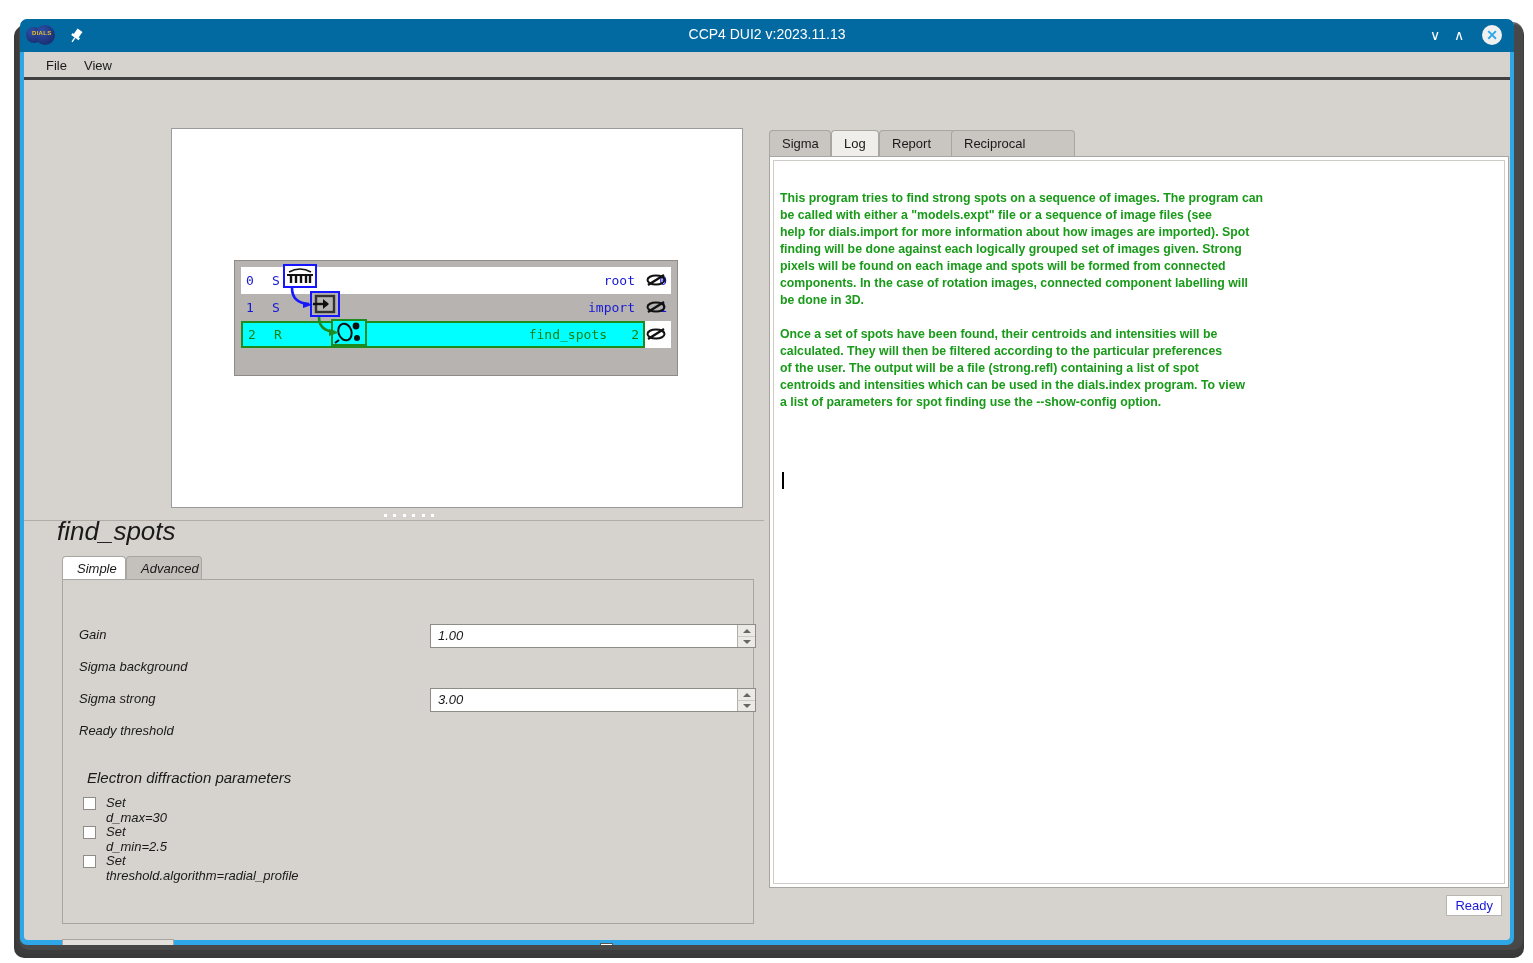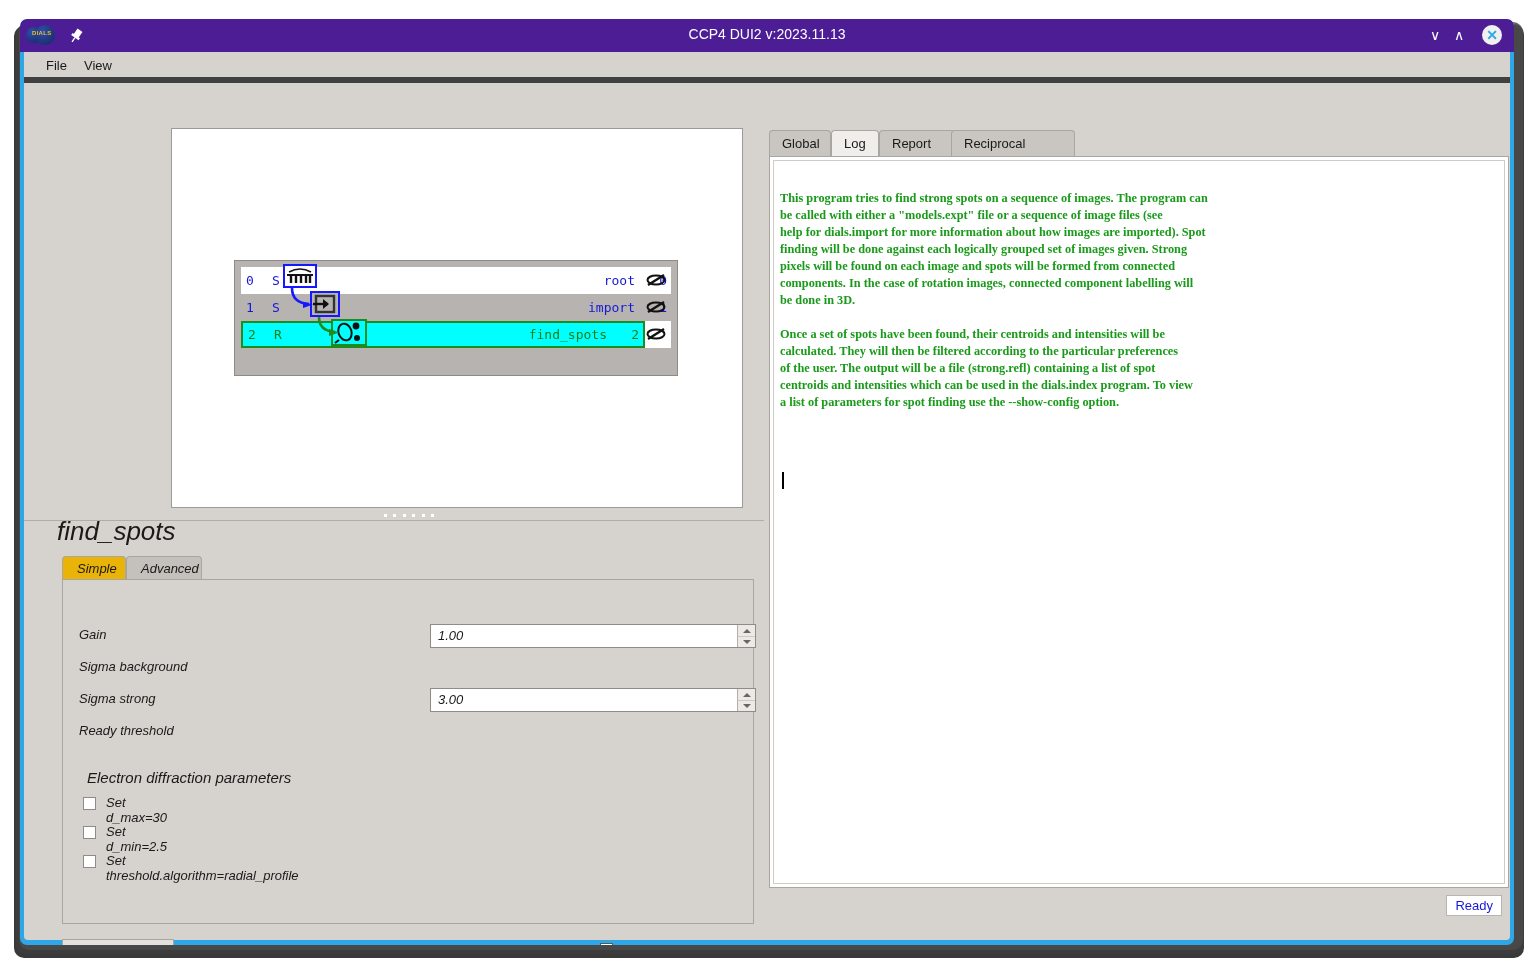--- a/index.html
+++ b/index.html
@@ -31,21 +31,21 @@
     width: 1494px; height: 926px;
     background: #2ea7e8;
     border-radius: 7px;
     box-sizing: border-box;
     overflow: hidden;
   }
   #titlebar {
     position: absolute;
     left: 0; top: 0;
     width: 1494px; height: 33px;
-    background: #4c1d95;
+    background: #0369a1;
     border-radius: 7px 7px 0 0;
   }
   #title-text {
     position: absolute;
     left: 0; top: 7px;
     width: 1494px;
     text-align: center;
     font-size: 14px;
     color: #ffffff;
   }
@@ -93,21 +93,21 @@
     position: absolute;
     left: 4px; top: 33px;
     width: 1486px; height: 888px;
     background: #d6d2cd;
     border-radius: 0 0 4px 4px;
   }
   #menubar {
     position: absolute; left: 0; top: 0;
     width: 1486px; height: 25px;
     background: #d6d2cd;
-    border-bottom: 6px solid #404040;
+    border-bottom: 3px solid #404040;
   }
   .menu-item {
     position: absolute; top: 4px;
     font-size: 13px; color: #1a1a1a;
     padding: 2px 8px; cursor: pointer;
   }
   #menu-file { left: 14px; }
   #menu-view { left: 52px; }
 
   
@@ -232,21 +232,21 @@
     padding: 0 14px;
     font-size: 13px; font-style: italic;
     border: 1px solid #a9a5a0;
     border-bottom: none;
     border-radius: 4px 4px 0 0;
     background: #c4c0bb;
     color: #1a1a1a;
     cursor: pointer;
     box-sizing: border-box;
   }
-  .ptab.active { background: #eab308; }
+  .ptab.active { background: #ffffff; }
   #ptab-simple { left: 0px; width: 64px; }
   #ptab-advanced { left: 64px; width: 76px; }
 
   #param-body {
     position: absolute; left: 38px; top: 501px;
     width: 692px; height: 345px;
     background: #d6d2cd;
     border: 1px solid #a9a5a0;
     box-sizing: border-box;
     padding-left: 12px;
@@ -377,21 +377,21 @@
     position: absolute; left: 3px; top: 3px;
     width: 732px; height: 724px;
     background: #ffffff;
     border: 1px solid #cfcbc6;
     box-sizing: border-box;
     overflow: hidden;
   }
   #log-text {
     position: absolute; left: 6px; top: 29px;
     width: 712px;
-    font-family: Liberation Serif, serif;
+    font-family: Liberation Sans, sans-serif;
     font-size: 12.3px;
     line-height: 17px;
     color: #1a9a1a;
     font-weight: bold;
     white-space: pre-wrap;
   }
   #log-cursor {
     position: absolute; left: 8px; top: 311px;
     width: 2px; height: 17px;
     background: #000000;
@@ -609,21 +609,21 @@
         <div id="predict-check">
           <span class="cbox2">✓</span>
           <span class="lbl">Run Predict and Report</span>
         </div>
 
       </div>
 
       <div id="right-panel">
 
         <div id="rtabs">
-          <div class="rtab" id="rtab-image">Global</div>
+          <div class="rtab" id="rtab-image">Sigma</div>
           <div class="rtab active" id="rtab-log">Log</div>
           <div class="rtab" id="rtab-report">Report</div>
           <div class="rtab" id="rtab-lattice">Reciprocal lattice</div>
         </div>
 
         <div id="log-panel">
           <div id="log-inner">
             <div id="log-text">This program tries to find strong spots on a sequence of images. The program can
 be called with either a "models.expt" file or a sequence of image files (see
 help for dials.import for more information about how images are imported). Spot

